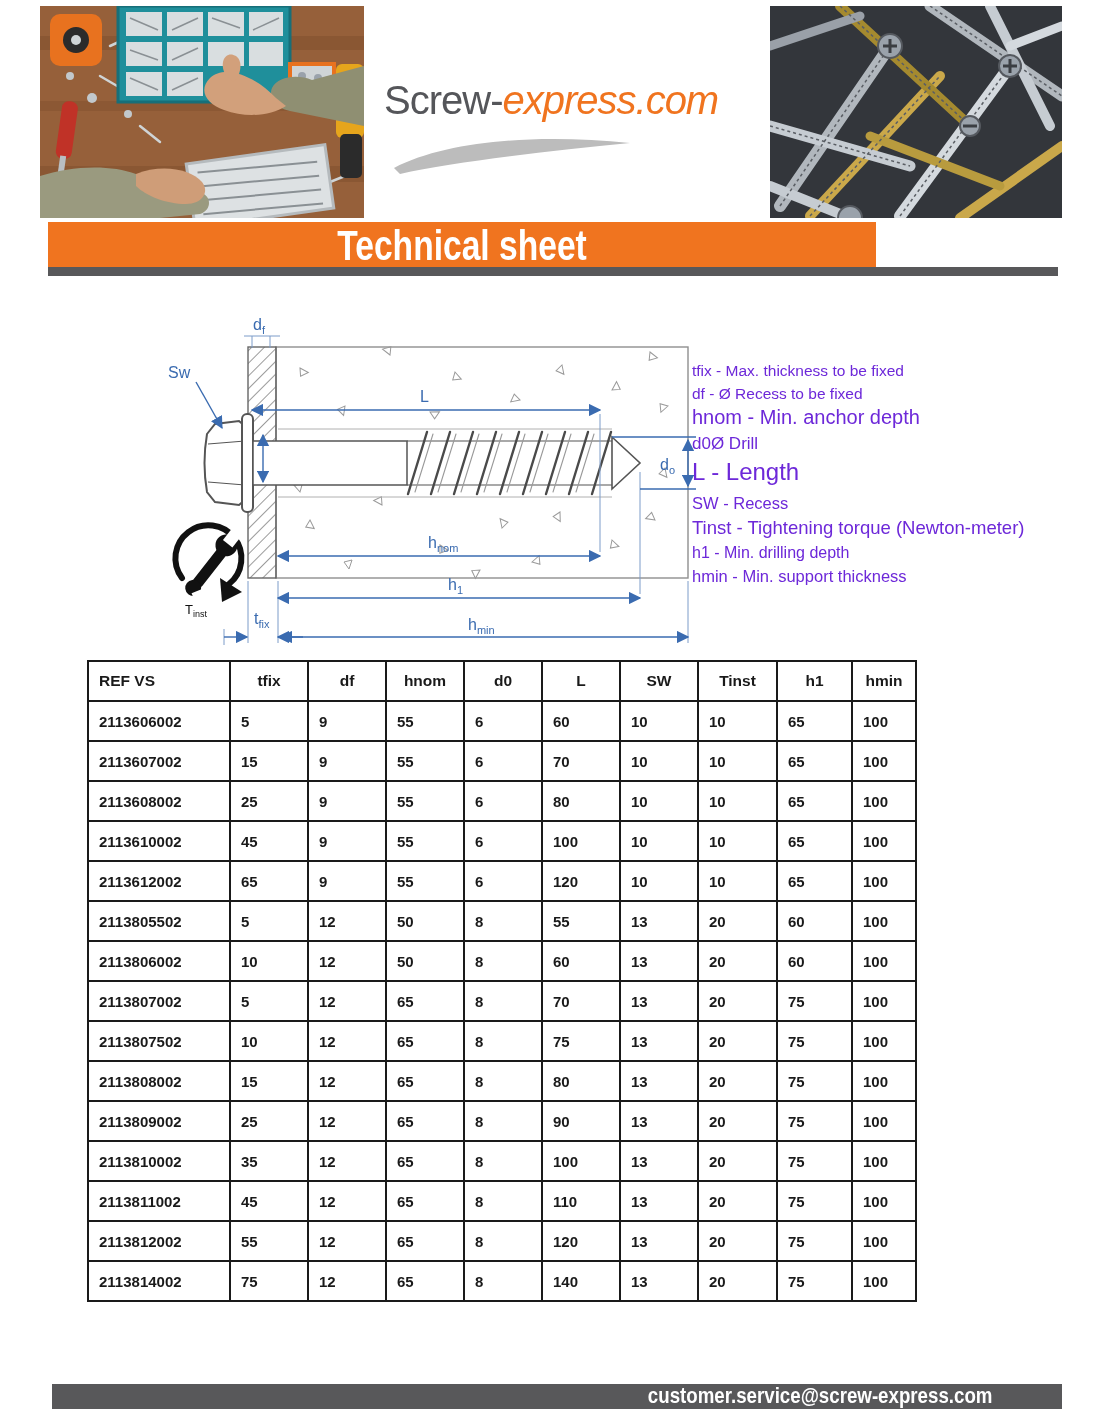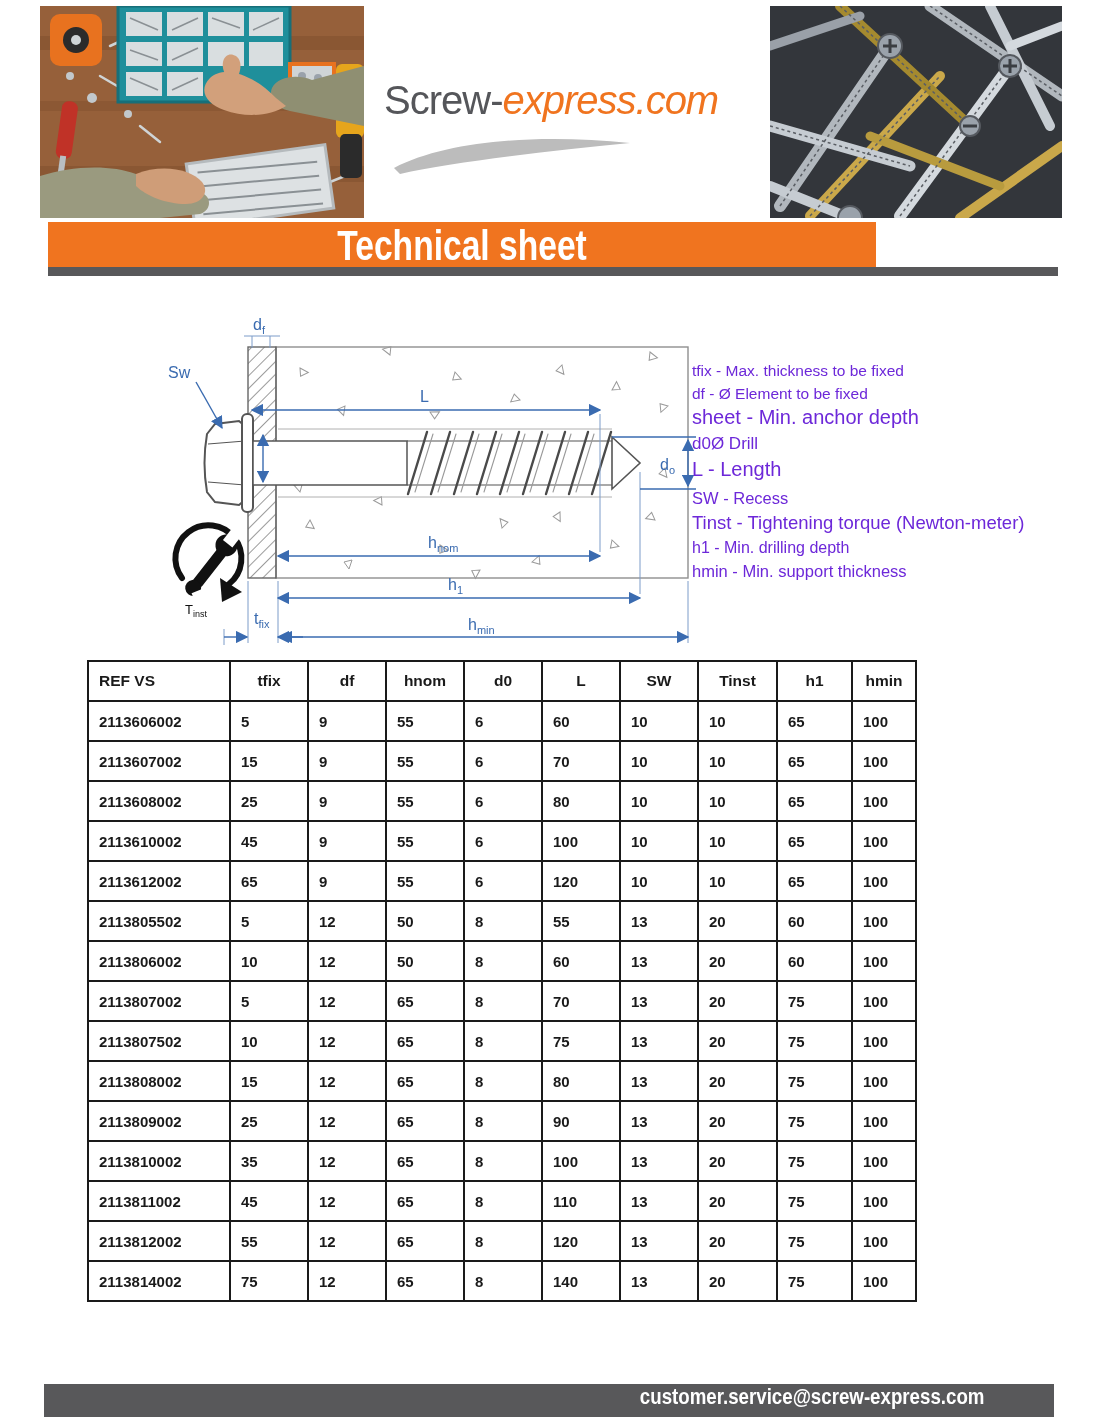--- a/index.html
+++ b/index.html
@@ -34,38 +34,38 @@
   .concrete{stroke:#8f8f8f;fill:#fff;stroke-width:1.4;}
   .tri{stroke:#9a9a9a;fill:none;stroke-width:1;}
 
   
   #legend{position:absolute;left:692px;top:362px;color:#6d28d9;}
   #legend div{white-space:nowrap;}
   .lg1{font-size:15.5px;margin-bottom:5px;}
   .lg2{font-size:15.5px;margin-bottom:3px;}
   .lg3{font-size:20px;margin-bottom:5px;}
   .lg4{font-size:17px;margin-bottom:4px;}
-  .lg5{font-size:20px;margin-bottom:3px;}
+  .lg5{font-size:24px;margin-bottom:3px;}
   .lg6{font-size:16.5px;margin-bottom:4px;margin-top:8px;}
   .lg7{font-size:18.5px;margin-bottom:5px;}
   .lg8{font-size:16px;margin-bottom:5px;}
   .lg9{font-size:16.5px;}
 
   
   #spec-table{position:absolute;left:87px;top:660px;border-collapse:collapse;
               table-layout:fixed;}
   #spec-table th,#spec-table td{border:2px solid #1a1a1a;height:38px;
               font-size:15px;font-weight:bold;color:#1a1a1a;padding:0 0 0 10px;
               text-align:left;vertical-align:middle;}
   #spec-table th{font-size:15.5px;}
   #spec-table th:not(:first-child){text-align:center;padding:0;}
 
   
-  #footer{position:absolute;left:44px;top:1384px;width:1010px;height:33px;
-          background:var(--dark-gray,#58585A);display:flex;align-items:flex-start;
+  #footer{position:absolute;left:52px;top:1384px;width:1010px;height:25px;
+          background:var(--dark-gray,#58585A);display:flex;align-items:flex-end;
           justify-content:flex-end;}
   #footer a{color:#fff;text-decoration:none;font-weight:bold;font-size:22px;
           margin-right:70px;transform:scaleX(.85);transform-origin:right center;
           display:inline-block;}
 </style>
 </head>
 <body>
 
 <div id="page">
 
@@ -343,22 +343,22 @@
         <rect x="203" y="524" width="12" height="14" fill="#fff"></rect>
         <circle cx="209" cy="594" r="8"></circle>
         <rect x="214" y="588" width="10" height="12" fill="#fff" transform="rotate(30 214 594)"></rect>
       </g>
       <text x="185" y="614" fill="#111" font-size="13"><tspan>T</tspan><tspan font-size="9" dy="3">inst</tspan></text>
     </g>
   </svg>
 
   <div id="legend">
     <div class="lg1">tfix - Max. thickness to be fixed</div>
-    <div class="lg2">df - Ø Element to be fixed</div>
-    <div class="lg3">sheet - Min. anchor depth</div>
+    <div class="lg2">df - Ø Recess to be fixed</div>
+    <div class="lg3">hnom - Min. anchor depth</div>
     <div class="lg4">d0Ø Drill</div>
     <div class="lg5">L - Length</div>
     <div class="lg6">SW - Recess</div>
     <div class="lg7">Tinst - Tightening torque (Newton-meter)</div>
     <div class="lg8">h1 - Min. drilling depth</div>
     <div class="lg9">hmin - Min. support thickness</div>
   </div>
 
   <table id="spec-table">
     <colgroup>

